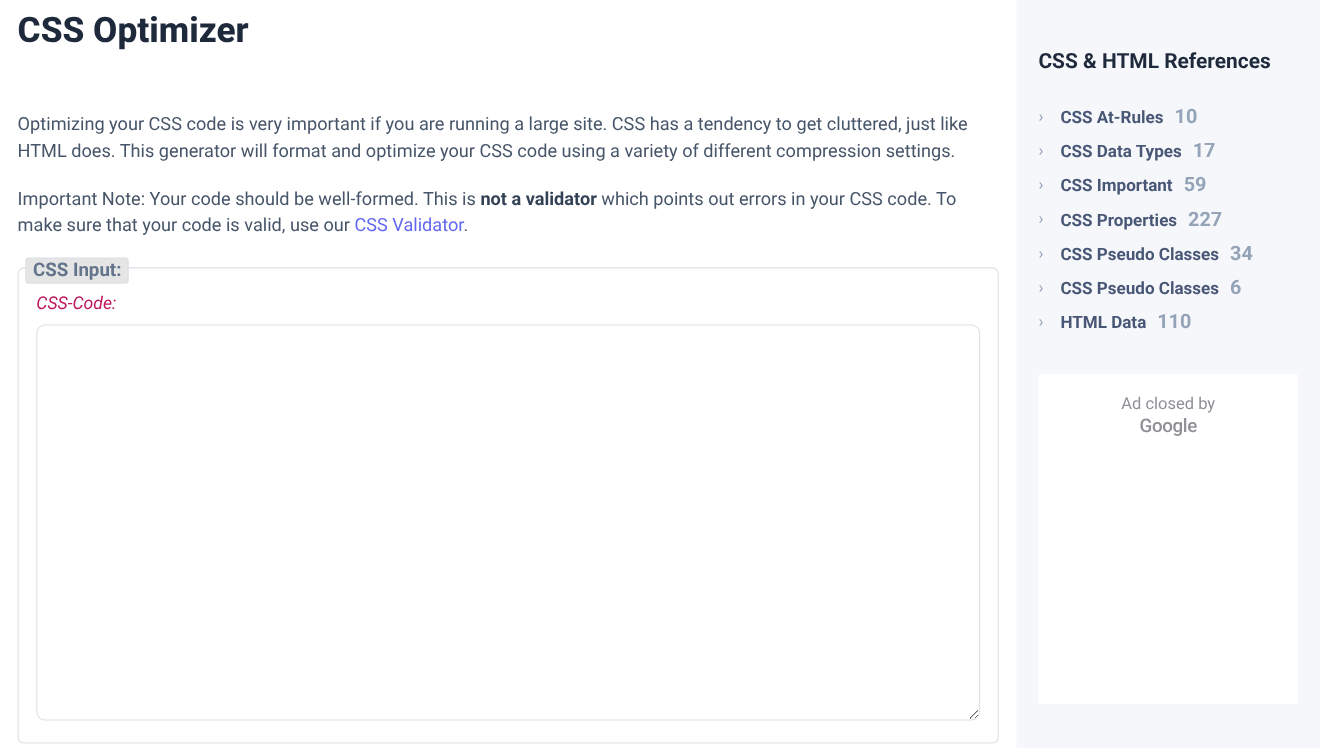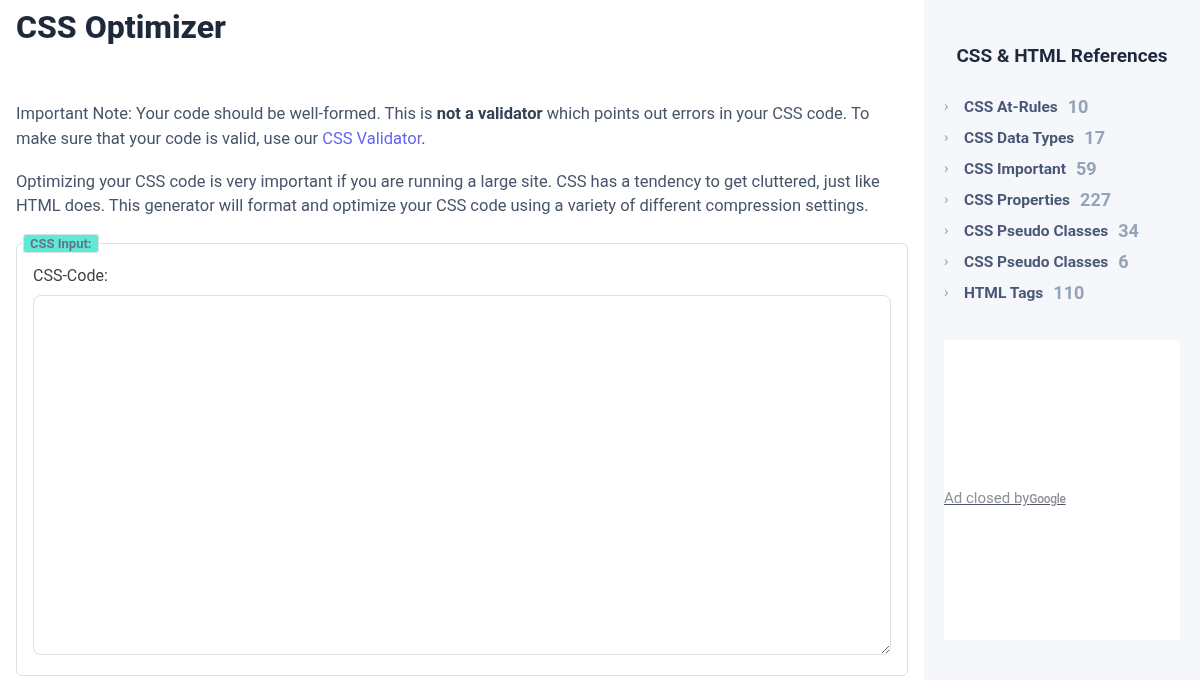--- a/index.html
+++ b/index.html
@@ -46,34 +46,35 @@
       border: 1px solid #dbe0e6;
       border-radius: 6px;
       margin-top: 24px;
       padding: 16px;
       position: relative;
     }
     .legend {
       position: absolute;
       top: -10px;
       left: 6px;
-      background: #5eead4;
+      background: #e5e5e5;
       padding: 1px 6px;
       border: 1px solid #dbe0e6;
       border-radius: 3px;
-      font-size: 13px;
+      font-size: 17px;
       font-weight: 700;
       color: #64748b;
     }
     .label {
       display: block;
       font-size: 16px;
-      color: #404040;
+      color: #be185d;
       margin-bottom: 10px;
       margin-top: 6px;
+      font-style: italic;
     }
     .textarea {
       width: 100%;
       height: 360px;
       border: 1px solid #dbe0e6;
       border-radius: 8px;
       padding: 10px;
       font-family: monospace;
       font-size: 14px;
       resize: vertical;
@@ -82,21 +83,20 @@
     .sidebar {
       width: 276px;
       background: #f6f7fb;
       padding: 44px 20px 20px 20px;
     }
     .sidebar-title {
       font-size: 19px;
       font-weight: 700;
       color: #1e293b;
       margin-bottom: 24px;
-      text-align: center;
     }
     .ref-list {
       list-style: none;
     }
     .ref-item {
       display: flex;
       align-items: center;
       gap: 10px;
       padding: 5px 0;
       cursor: pointer;
@@ -116,50 +116,49 @@
       color: #94a3b8;
       font-size: 18px;
       font-weight: 700;
     }
     .ad-box {
       margin-top: 32px;
       background: #ffffff;
       border-radius: 2px;
       height: 300px;
       display: flex;
-      flex-direction: row;
+      flex-direction: column;
       align-items: center;
       padding-top: 18px;
-      text-decoration: underline;
     }
     .ad-text {
       color: #8e9096;
       font-size: 15px;
       text-align: center;
       line-height: 1.3;
     }
     .ad-google {
       color: #8e9096;
-      font-size: 12px;
+      font-size: 17px;
       font-weight: 500;
       text-align: right;
       letter-spacing: -0.3px;
     }
   </style>
 </head>
 <body>
 
 <main class="main">
   <h1 class="page-title">CSS Optimizer</h1>
 
+  <p class="intro-para">Optimizing your CSS code is very important if you are running a large site. CSS has a tendency to get cluttered, just like HTML does. This generator will format and optimize your CSS code using a variety of different compression settings.</p>
+
   <p class="intro-para">
     <span>Important Note: Your code should be well-formed. This is </span><span class="bold">not a validator</span><span> which points out errors in your CSS code. To make sure that your code is valid, use our </span><a href="#" class="link">CSS Validator</a><span>.</span>
   </p>
-
-  <p class="intro-para">Optimizing your CSS code is very important if you are running a large site. CSS has a tendency to get cluttered, just like HTML does. This generator will format and optimize your CSS code using a variety of different compression settings.</p>
 
   <div class="fieldset">
     <span class="legend">CSS Input:</span>
     <label class="label">CSS-Code:</label>
     <textarea class="textarea" style=""></textarea>
   </div>
 </main>
 
 <aside class="sidebar">
   <h2 class="sidebar-title">CSS &amp; HTML References</h2>
@@ -189,21 +188,21 @@
       <span class="ref-label">CSS Pseudo Classes</span>
       <span class="ref-count">34</span>
     </li>
     <li class="ref-item">
       <span class="chevron">›</span>
       <span class="ref-label">CSS Pseudo Classes</span>
       <span class="ref-count">6</span>
     </li>
     <li class="ref-item">
       <span class="chevron">›</span>
-      <span class="ref-label">HTML Tags</span>
+      <span class="ref-label">HTML Data</span>
       <span class="ref-count">110</span>
     </li>
   </ul>
 
   <div class="ad-box">
     <div class="ad-text">Ad closed by</div>
     <div class="ad-google">Google</div>
   </div>
 </aside>
 

